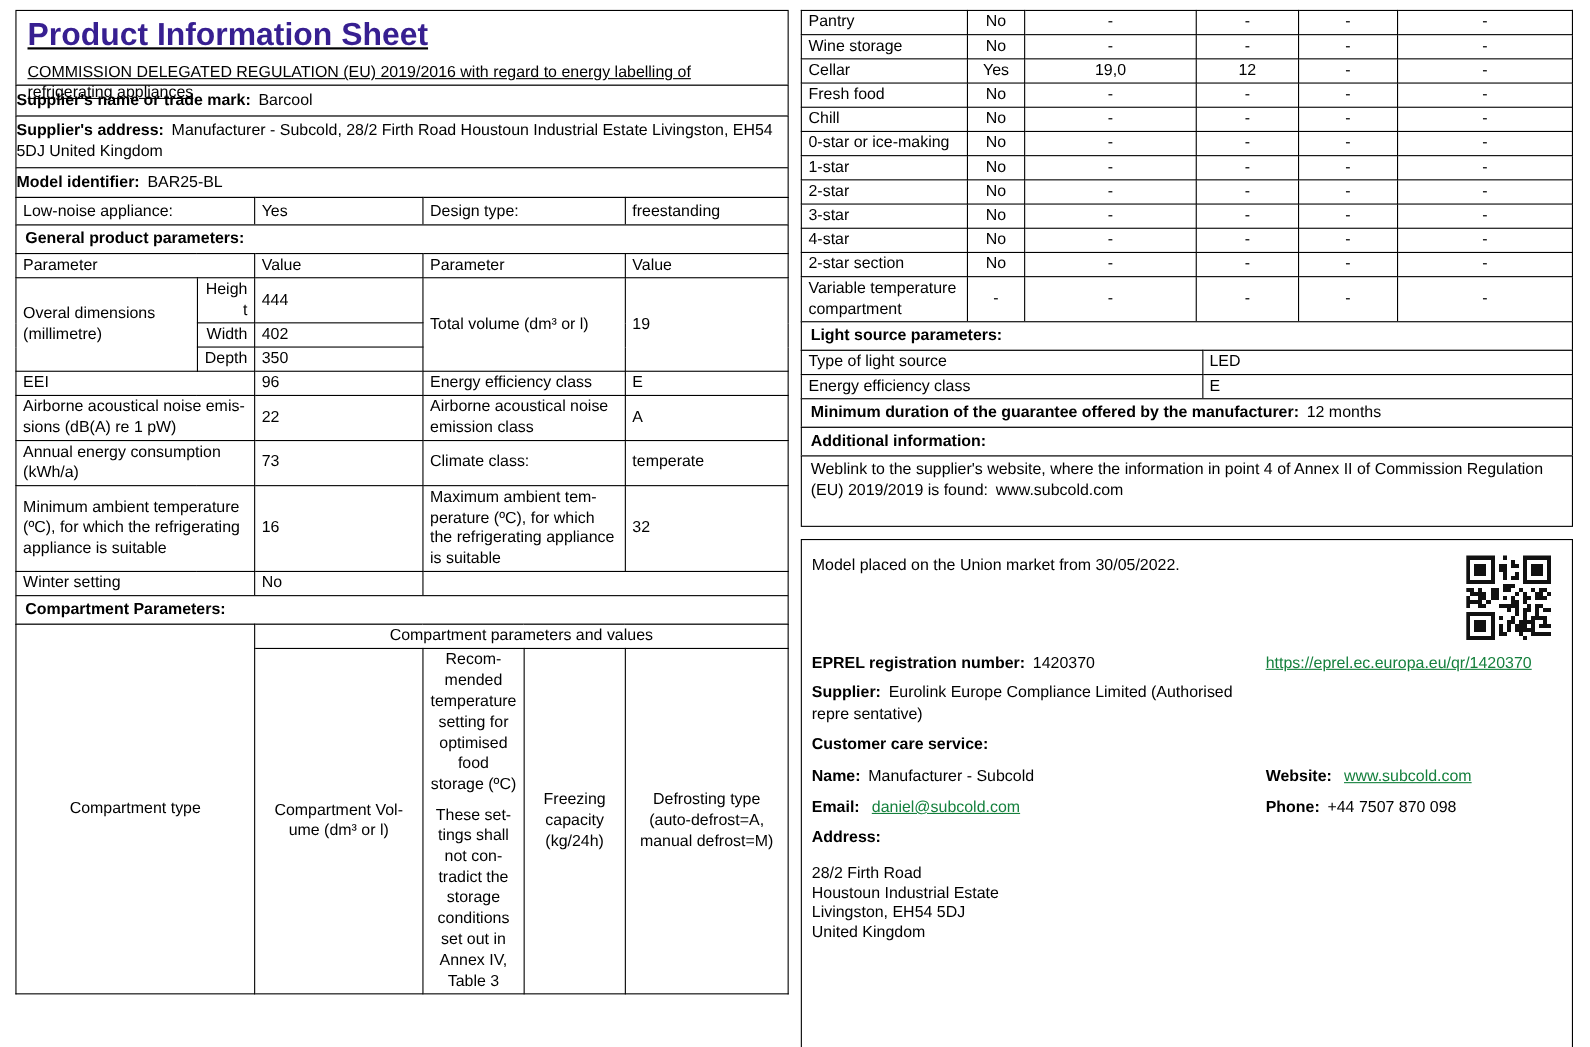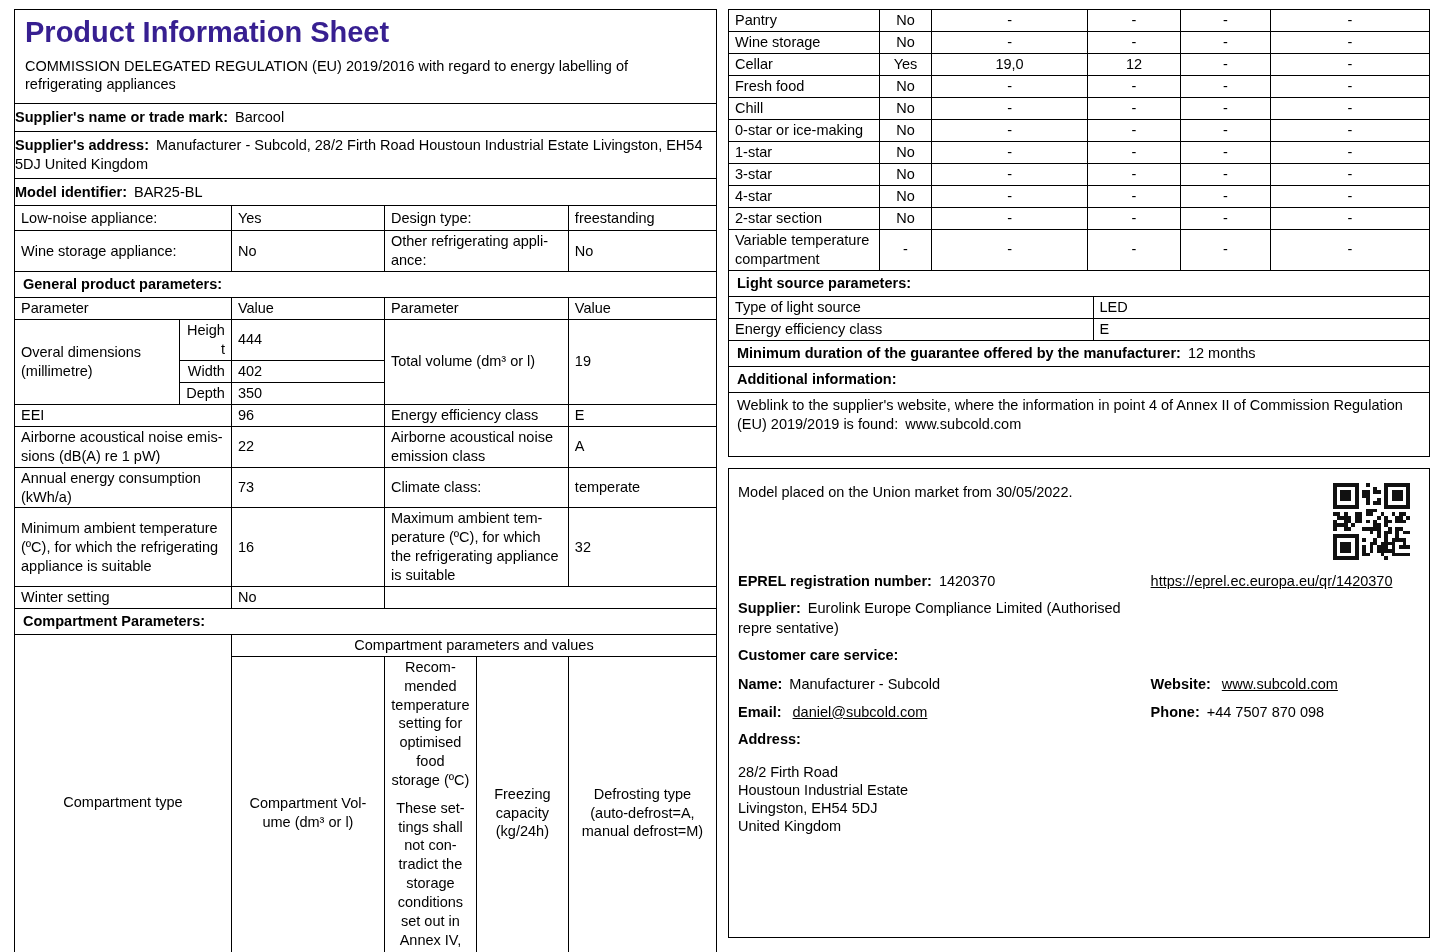--- a/index.html
+++ b/index.html
@@ -1,21 +1,21 @@
 <!DOCTYPE html>
 <html><head>
 <meta charset="utf-8">
 <style>
   html,body{margin:0;padding:0;background:#fff;}
   body{width:1445px;height:952px;position:relative;font-family:"Liberation Sans",sans-serif;font-size:14.5px;color:#000;line-height:1.3;}
   .col{position:absolute;top:10px;}
   .col.left{left:14px;width:703px;}
   .col.right{left:728px;width:702px;}
   .box{border:1px solid #000;margin-top:-1px;padding:3px 8px;box-sizing:border-box;background:#fff;}
-  .title-box{height:95px;padding:6px 10px;}
+  .title-box{height:69px;padding:6px 10px;text-decoration:underline;}
   h1{margin:0 0 8px 0;font-size:29px;line-height:1.15;color:#371f91;font-weight:bold;}
   .subtitle{margin:0;line-height:1.25;}
   .kv{min-height:28px;padding:4px 0;}
   .kv .val{margin-left:7px;}
   .b{font-weight:bold;}
   .hdg{height:27px;display:flex;align-items:center;font-weight:bold;}
   .t{width:100%;border-collapse:collapse;table-layout:fixed;margin-top:-1px;background:#fff;}
   .t td{border:1px solid #000;padding:1px 6px;vertical-align:middle;height:19px;word-wrap:break-word;}
   .t td.c{text-align:center;}
   .t td.r{text-align:right;}
@@ -27,21 +27,21 @@
   .weblink-box{height:65px;padding:3px 8px;}
   .weblink-box .val{margin-left:7px;}
   .contact{height:470px;margin-top:11px;padding:12px 9px 8px 9px;}
   .market-row{display:flex;justify-content:space-between;align-items:flex-start;margin-bottom:12px;}
   .market-row p{margin:2px 0 0 0;}
   #qr{width:77px;height:77px;margin:2px 10px 0 0;shape-rendering:crispEdges;flex:none;}
   .grid-row{display:grid;grid-template-columns:60.5% 39.5%;margin-bottom:8px;line-height:1.35;}
   .care-hdg{margin:4px 0 10px 0;font-weight:bold;}
   .address p{margin:0;line-height:1.26;}
   .address .lbl{font-weight:bold;margin-bottom:14px;}
-  .link{color:#000000;text-decoration:underline;cursor:pointer;}
+  .link{color:#15803d;text-decoration:underline;cursor:pointer;}
   .lbl-gap{margin-left:7px;}
 </style>
 </head>
 <body>
 
 <div class="col left">
 
   <section class="box title-box">
     <h1>Product Information Sheet</h1>
     <p class="subtitle">COMMISSION DELEGATED REGULATION (EU) 2019/2016 with regard to energy labelling of refrigerating appliances</p>
@@ -66,26 +66,20 @@
         <col style="width:21.8%">
         <col style="width:26.2%">
         <col style="width:21.1%">
       </colgroup>
     <tbody>
         <tr style="height:25px">
       <td>Low-noise appliance:</td>
       <td>Yes</td>
       <td>Design type:</td>
       <td>freestanding</td>
-    </tr>
-    <tr style="height:35px">
-      <td>Wine storage appliance:</td>
-      <td>No</td>
-      <td>Other refrigerating appli­ance:</td>
-      <td>No</td>
     </tr>
   </tbody>
     </table>
 
   <section class="box hdg">General product parameters:</section>
 
   <table class="t">
     <colgroup>
         <col style="width:23.5%">
         <col style="width:7.4%">
@@ -231,20 +225,28 @@
         <tr>
           <td>0-star or ice-making</td>
           <td class="c">No</td>
           <td class="c">-</td>
           <td class="c">-</td>
           <td class="c">-</td>
           <td class="c">-</td>
         </tr>
         <tr>
           <td>1-star</td>
+          <td class="c">No</td>
+          <td class="c">-</td>
+          <td class="c">-</td>
+          <td class="c">-</td>
+          <td class="c">-</td>
+        </tr>
+        <tr>
+          <td>2-star</td>
           <td class="c">No</td>
           <td class="c">-</td>
           <td class="c">-</td>
           <td class="c">-</td>
           <td class="c">-</td>
         </tr>
         <tr>
           <td>3-star</td>
           <td class="c">No</td>
           <td class="c">-</td>

